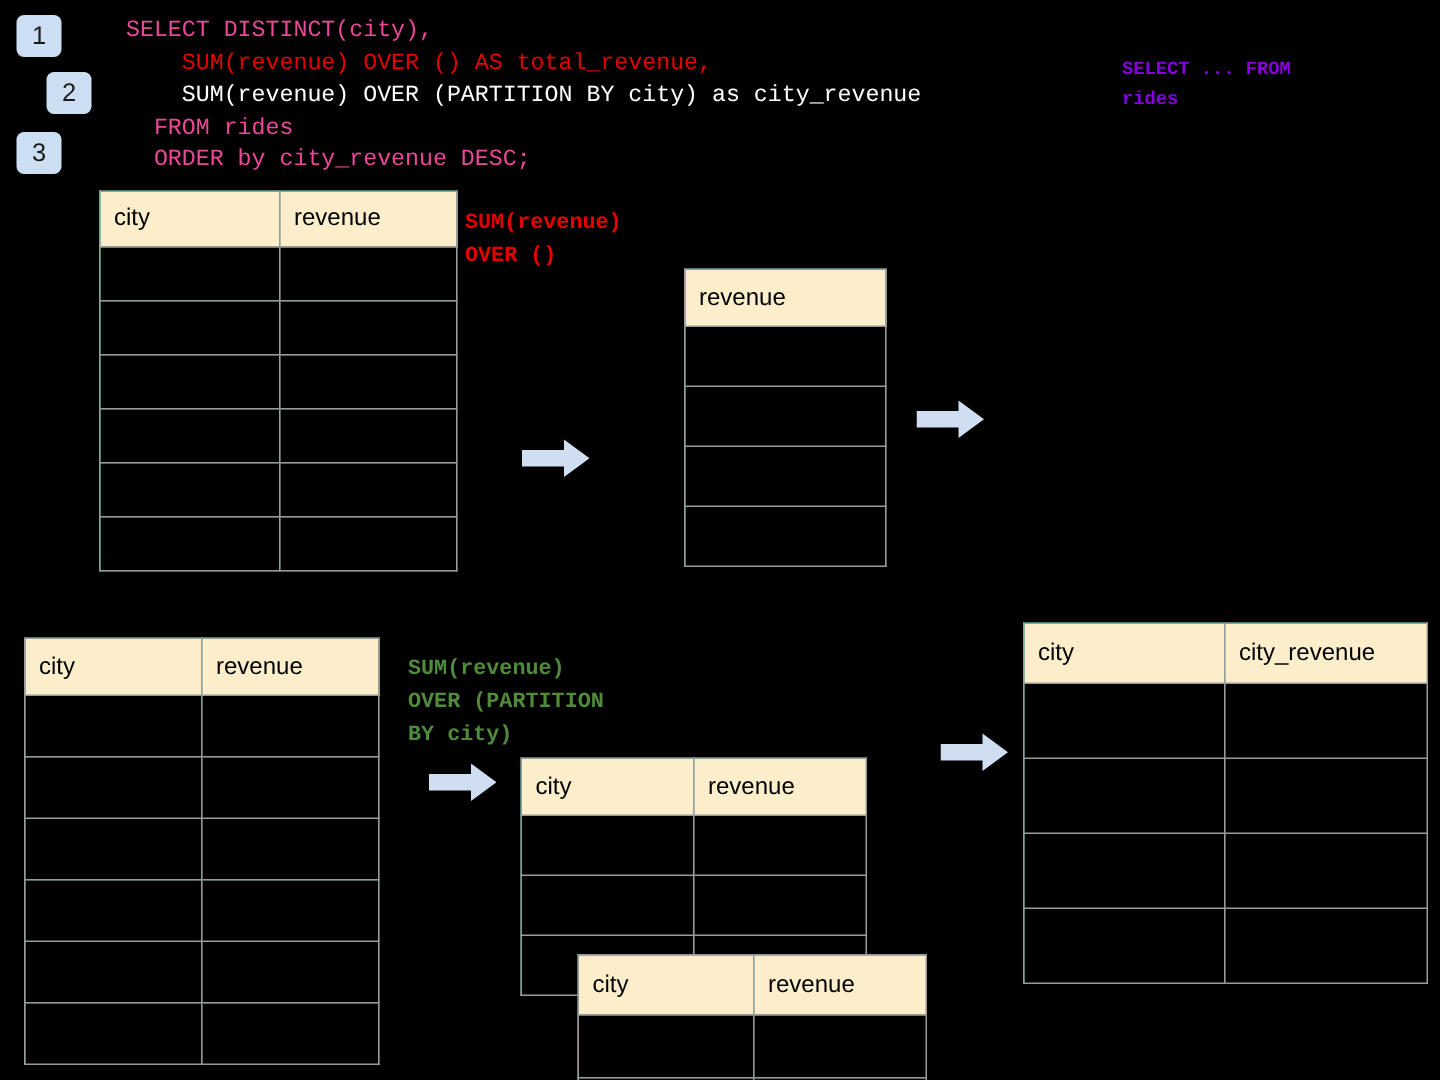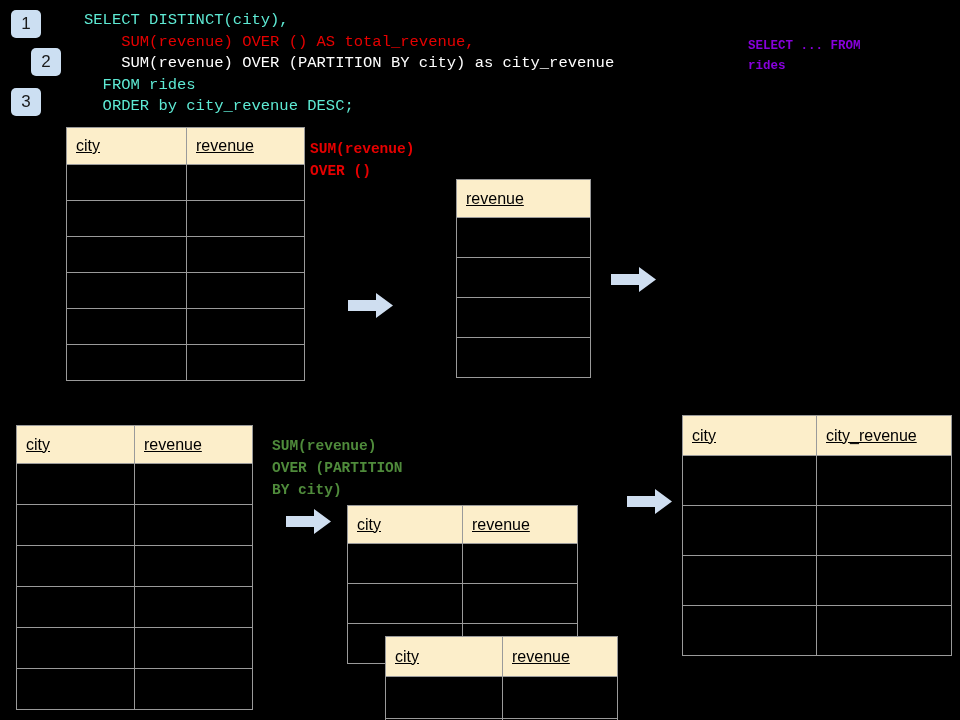--- a/index.html
+++ b/index.html
@@ -33,21 +33,21 @@
   
   .sql {
     position: absolute;
     font-family: "Liberation Mono", monospace;
     font-size: 15.5px;
     line-height: 21.5px;
     white-space: pre;
     letter-spacing: 0px;
   }
   .sql-line { white-space: pre; }
-  .c-purple { color: #5eead4; }
+  .c-purple { color: #ec4899; }
   .c-red    { color: #e60000; }
   .c-green  { color: #ffffff; }
 
   .sql-small {
     position: absolute;
     font-family: "Liberation Mono", monospace;
     font-size: 12.5px;
     line-height: 20px;
     white-space: pre;
     color: #8800dd;
@@ -63,21 +63,20 @@
     white-space: pre;
     font-weight: bold;
   }
 
   
   .tbl {
     position: absolute;
     border-collapse: collapse;
     table-layout: fixed;
     background: #14b8a6;
-    text-decoration: underline;
   }
   .tbl td {
     border: 1px solid #9a9a9a;
     padding: 0;
     background: #000000;
   }
   .tbl th {
     border: 1px solid #9a9a9a;
     background: #fceeca;
     color: #000000;

